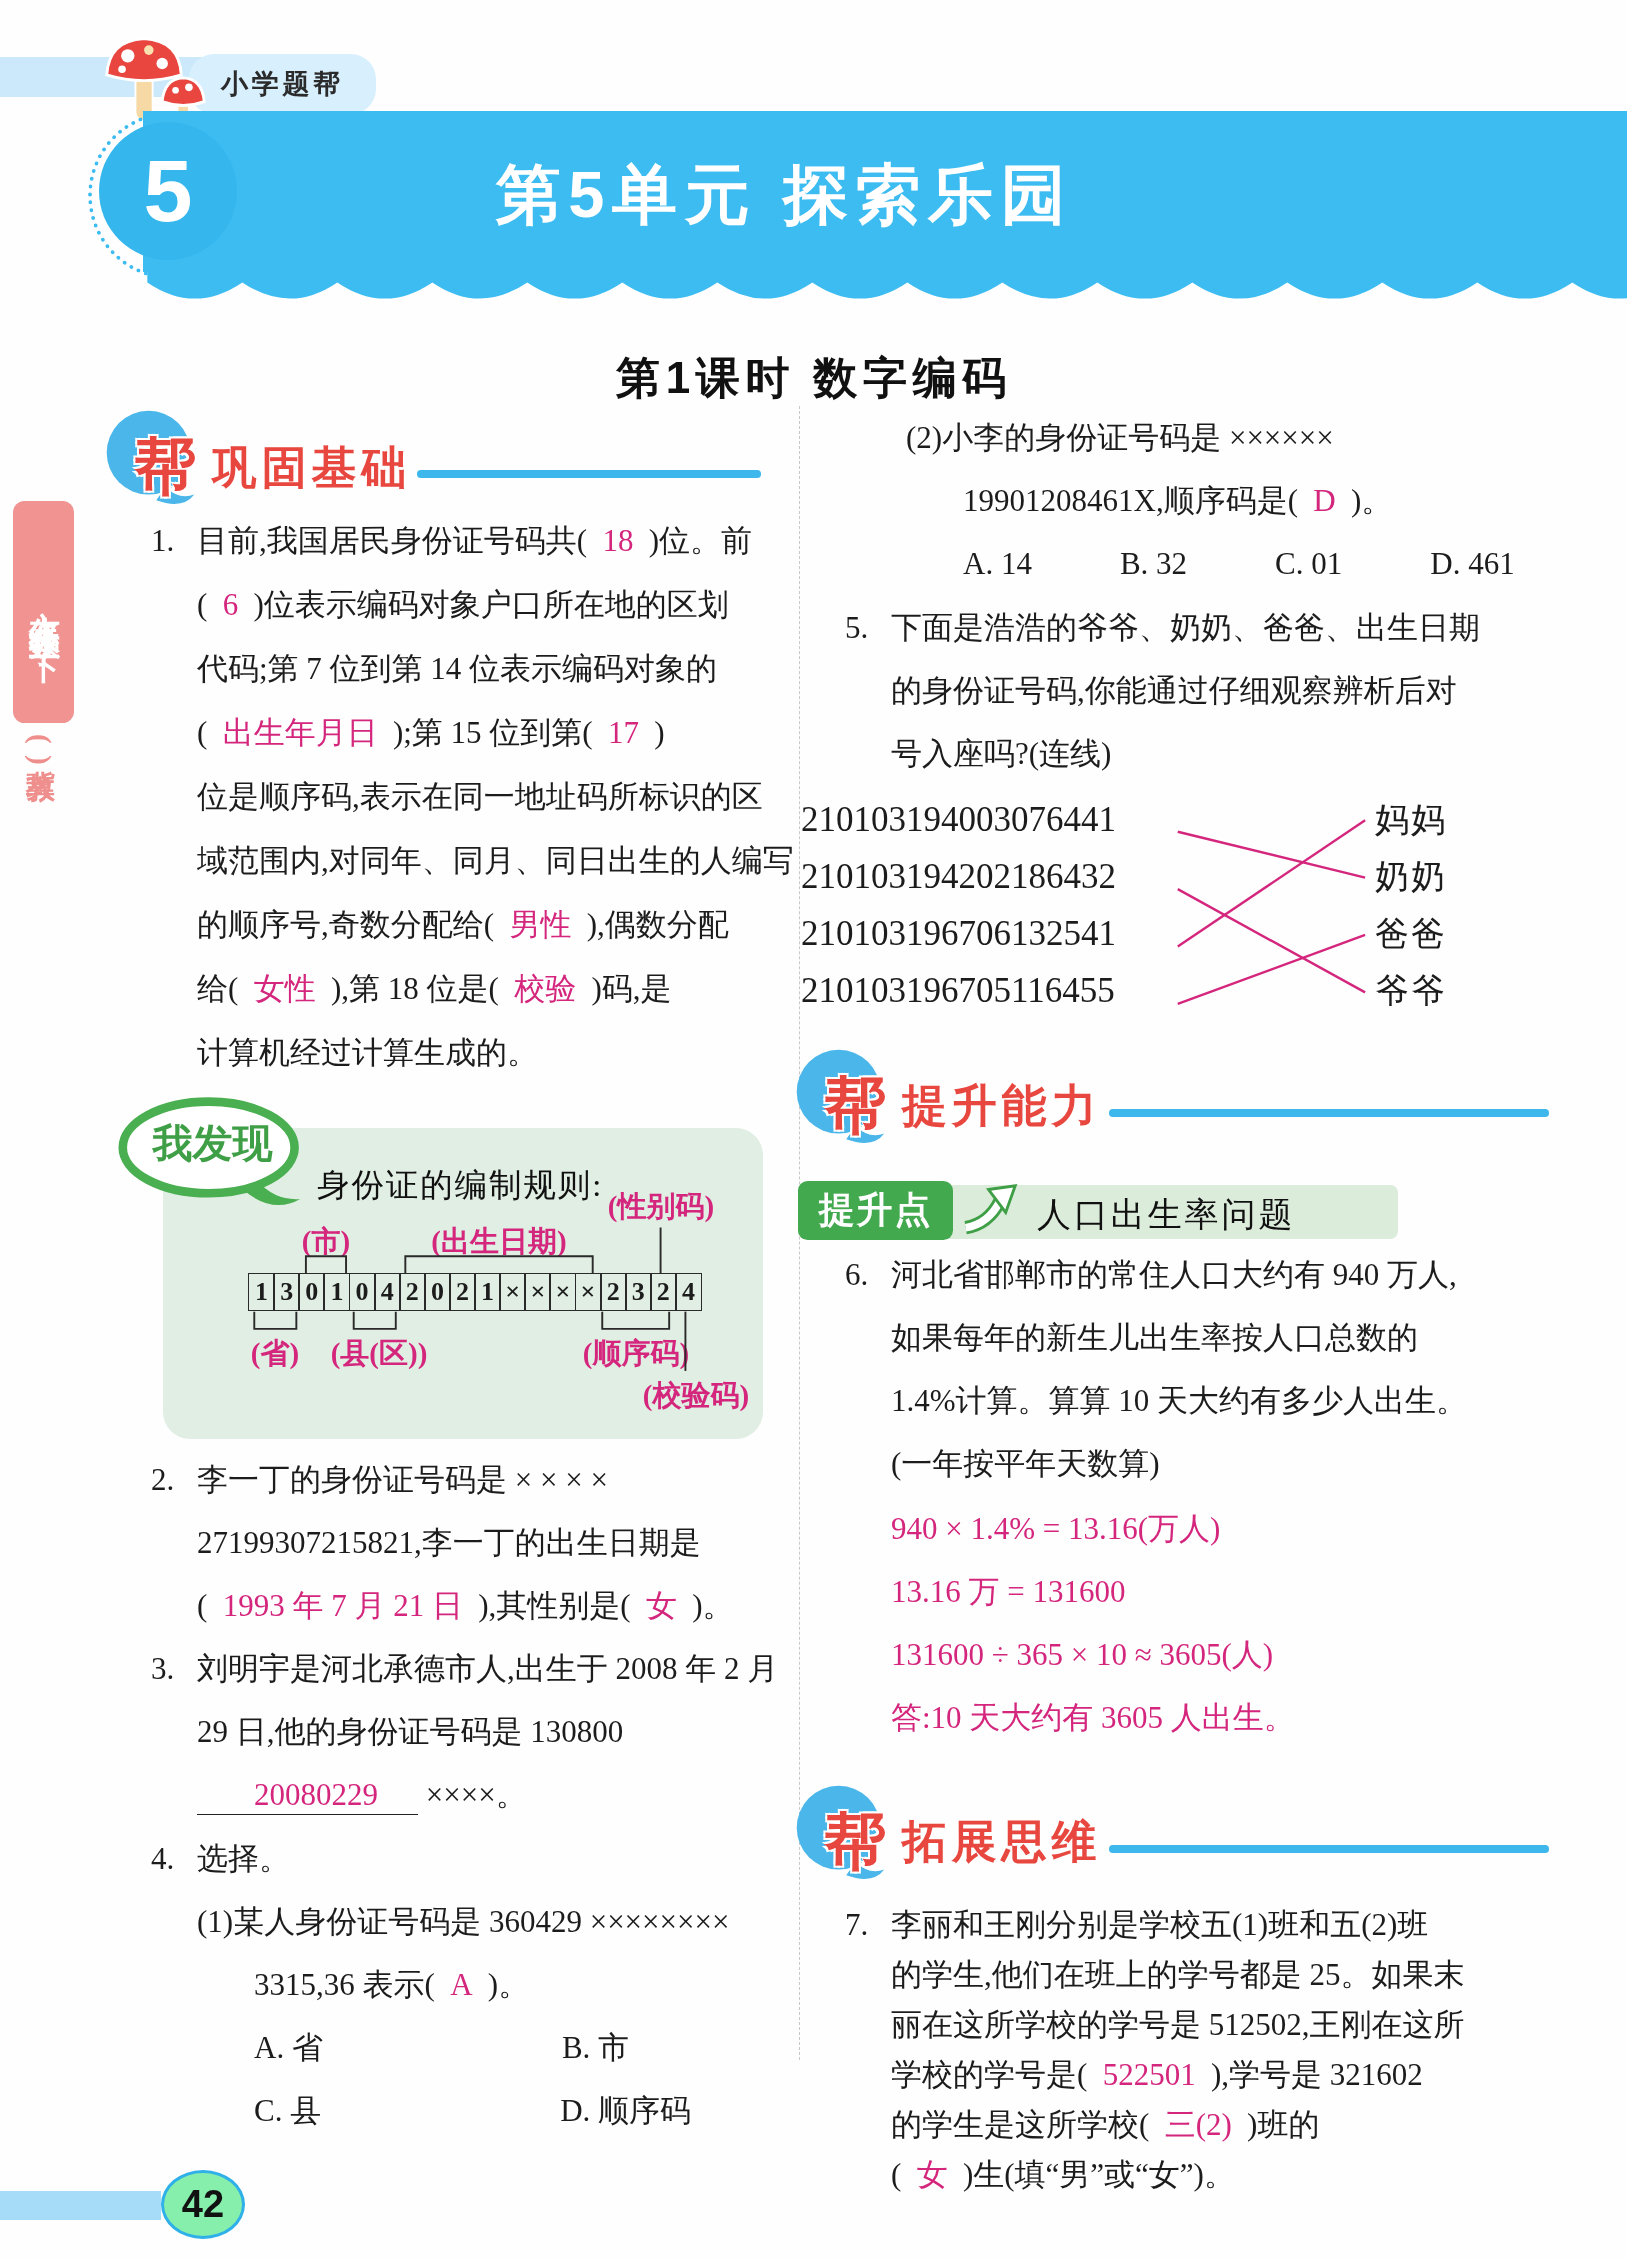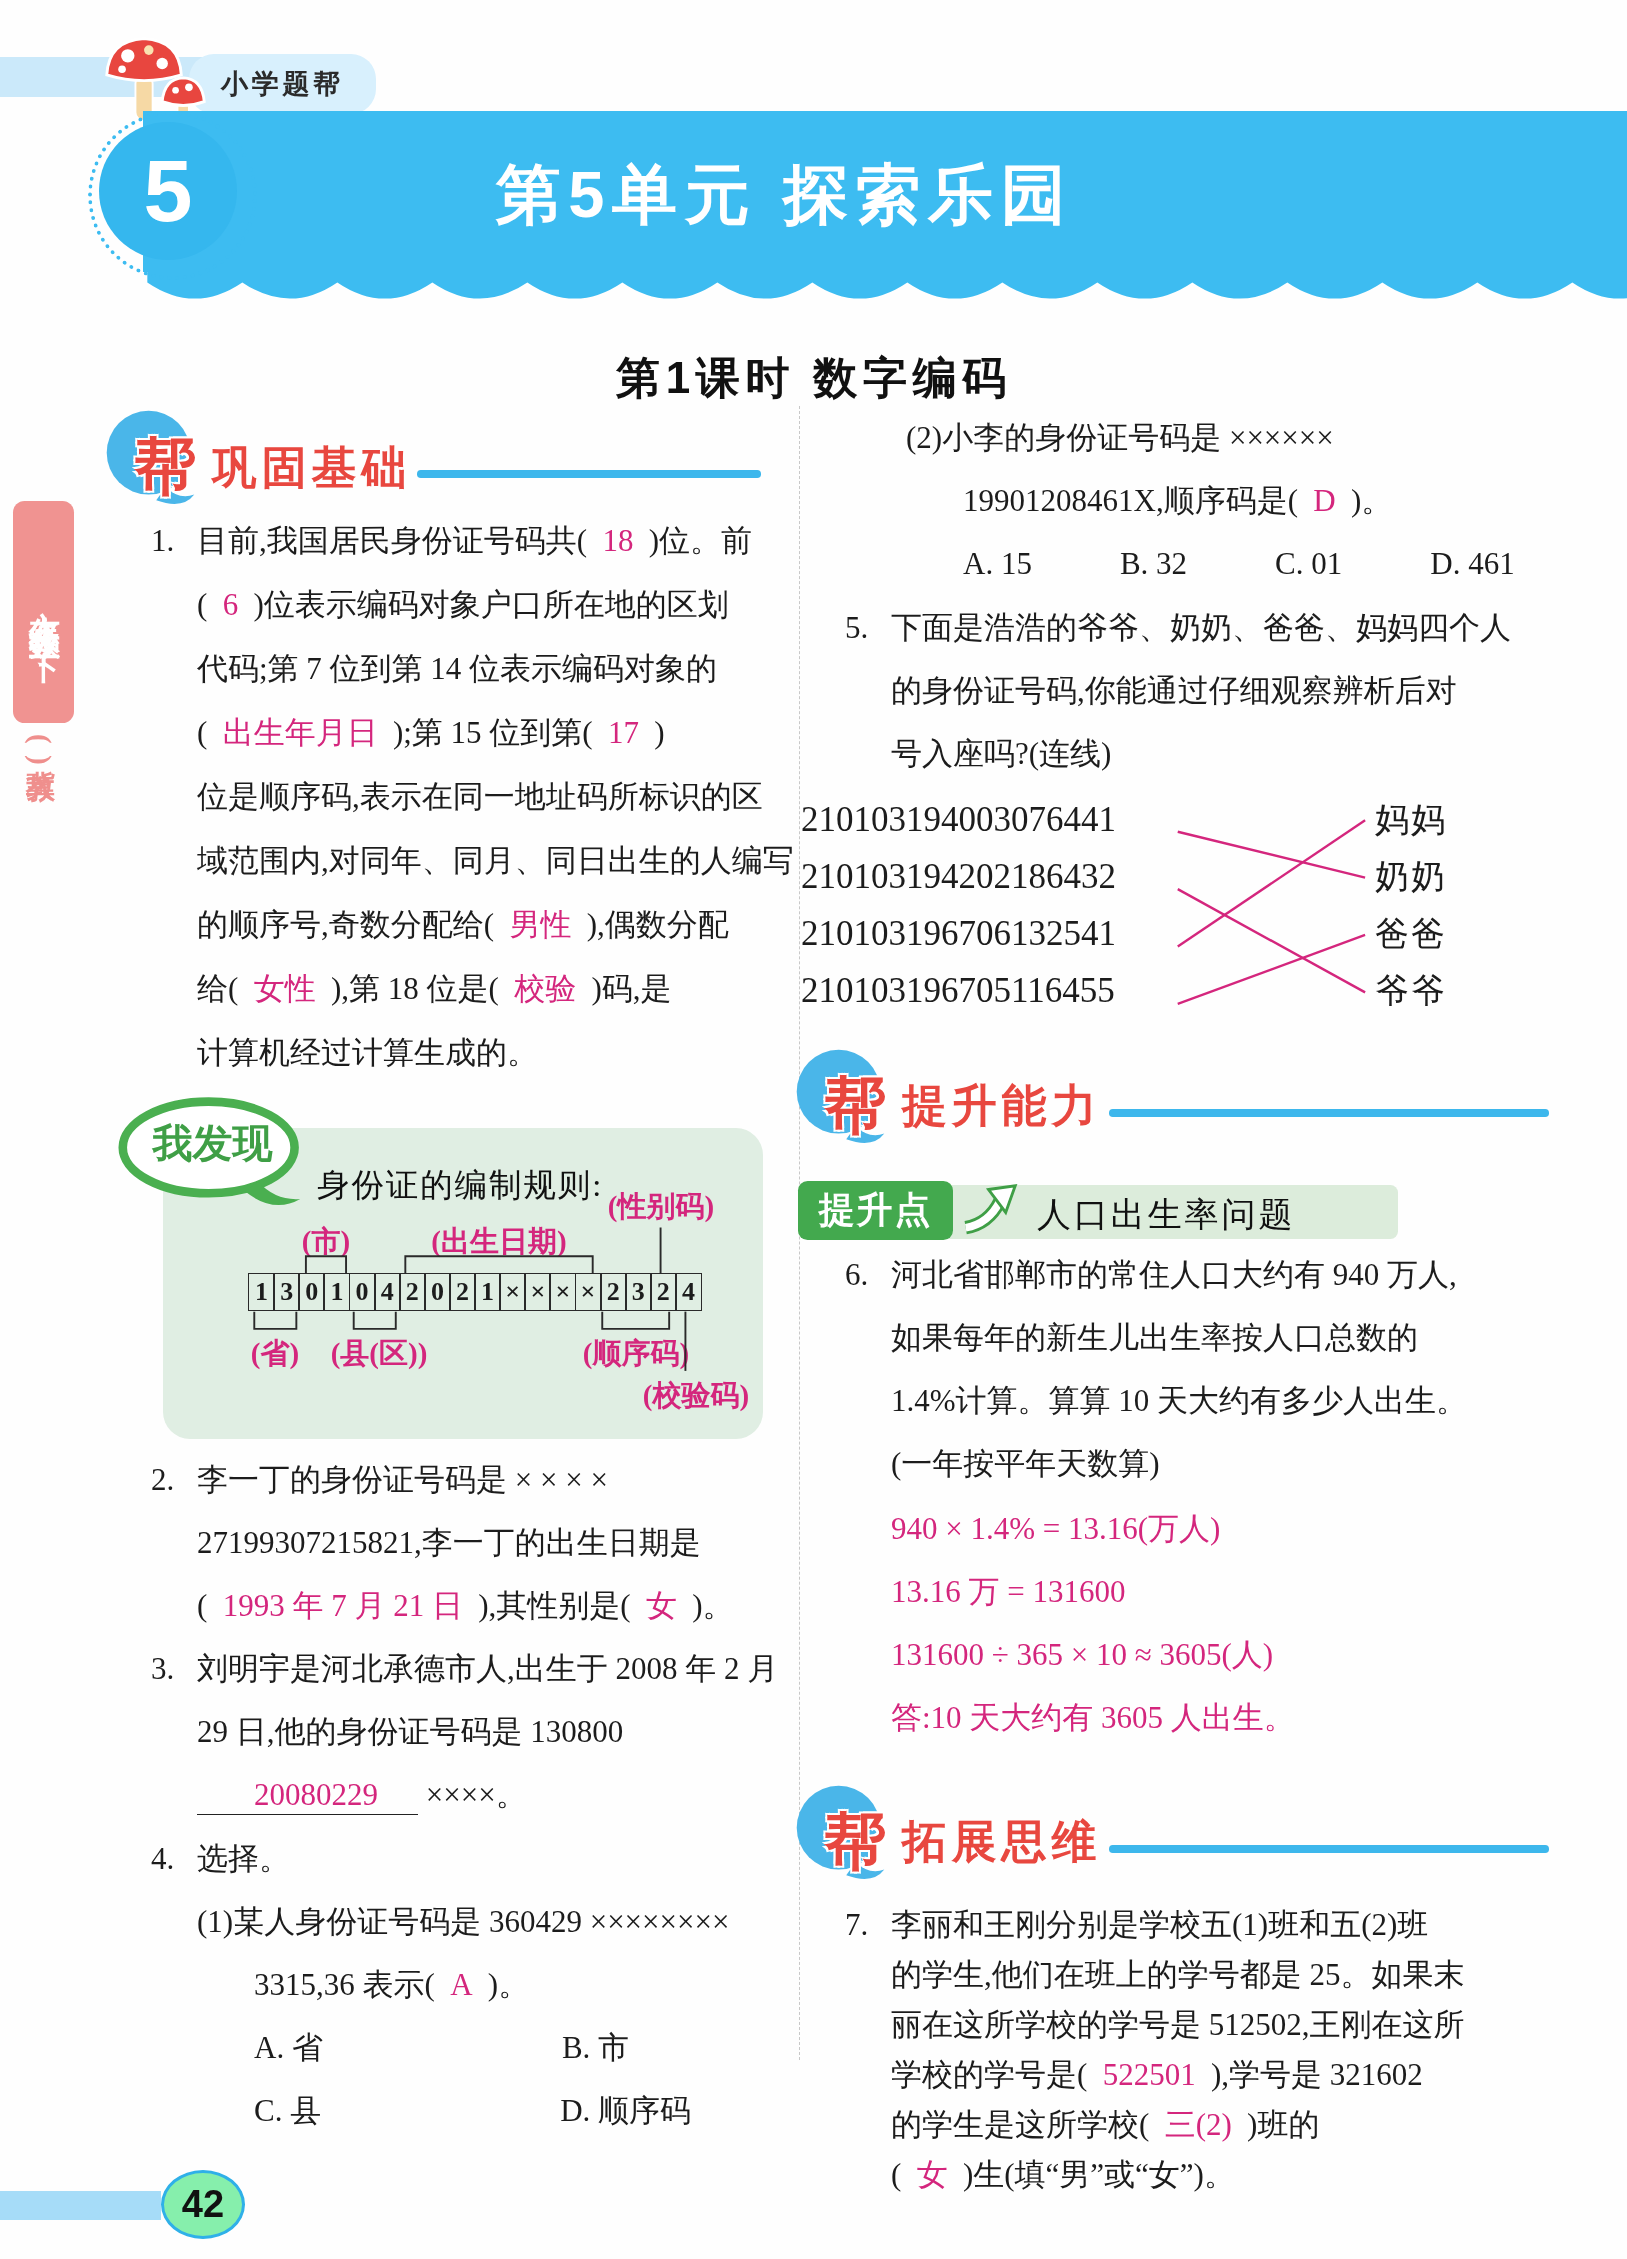--- a/index.html
+++ b/index.html
@@ -209,24 +209,24 @@
       <div class="tline"><span class="seg-n">4.</span><span class="seg-k">选择。</span></div>
       <div class="tline"><span class="seg-k">(1)某人身份证号码是 360429 ××××××××</span></div>
       <div class="tline"><span class="seg-ind"></span><span class="seg-k">3315,36 表示(</span><span class="seg-a">A</span><span class="seg-k">)。</span></div>
       <div class="tline"><span class="seg-ind"></span><span class="seg-k">A. 省</span><span class="seg-gapL"></span><span class="seg-k">B. 市</span></div>
       <div class="tline"><span class="seg-ind"></span><span class="seg-k">C. 县</span><span class="seg-gapL"></span><span class="seg-k">D. 顺序码</span></div>
     </div>
 
   <div class="qblock" style="left:860px;top:406px;width:707px;">
       <div class="tline"><span class="seg-k">(2)小李的身份证号码是 ××××××</span></div>
       <div class="tline"><span class="seg-ind"></span><span class="seg-k">19901208461X,顺序码是(</span><span class="seg-a">D</span><span class="seg-k">)。</span></div>
-      <div class="tline"><span class="seg-ind"></span><span class="seg-k">A. 15</span><span class="seg-gapS"></span><span class="seg-k">B. 32</span><span class="seg-gapS"></span><span class="seg-k">C. 01</span><span class="seg-gapS"></span><span class="seg-k">D. 461</span></div>
+      <div class="tline"><span class="seg-ind"></span><span class="seg-k">A. 14</span><span class="seg-gapS"></span><span class="seg-k">B. 32</span><span class="seg-gapS"></span><span class="seg-k">C. 01</span><span class="seg-gapS"></span><span class="seg-k">D. 461</span></div>
     </div>
   <div class="qblock" style="left:845px;top:596px;width:707px;">
-      <div class="tline"><span class="seg-n">5.</span><span class="seg-k">下面是浩浩的爷爷、奶奶、爸爸、妈妈四个人</span></div>
+      <div class="tline"><span class="seg-n">5.</span><span class="seg-k">下面是浩浩的爷爷、奶奶、爸爸、出生日期</span></div>
       <div class="tline"><span class="seg-k">的身份证号码,你能通过仔细观察辨析后对</span></div>
       <div class="tline"><span class="seg-k">号入座吗?(连线)</span></div>
     </div>
 
   <div class="id-col">
       <div class="id-row">210103194003076441</div>
       <div class="id-row">210103194202186432</div>
       <div class="id-row">210103196706132541</div>
       <div class="id-row">210103196705116455</div>
     </div>

